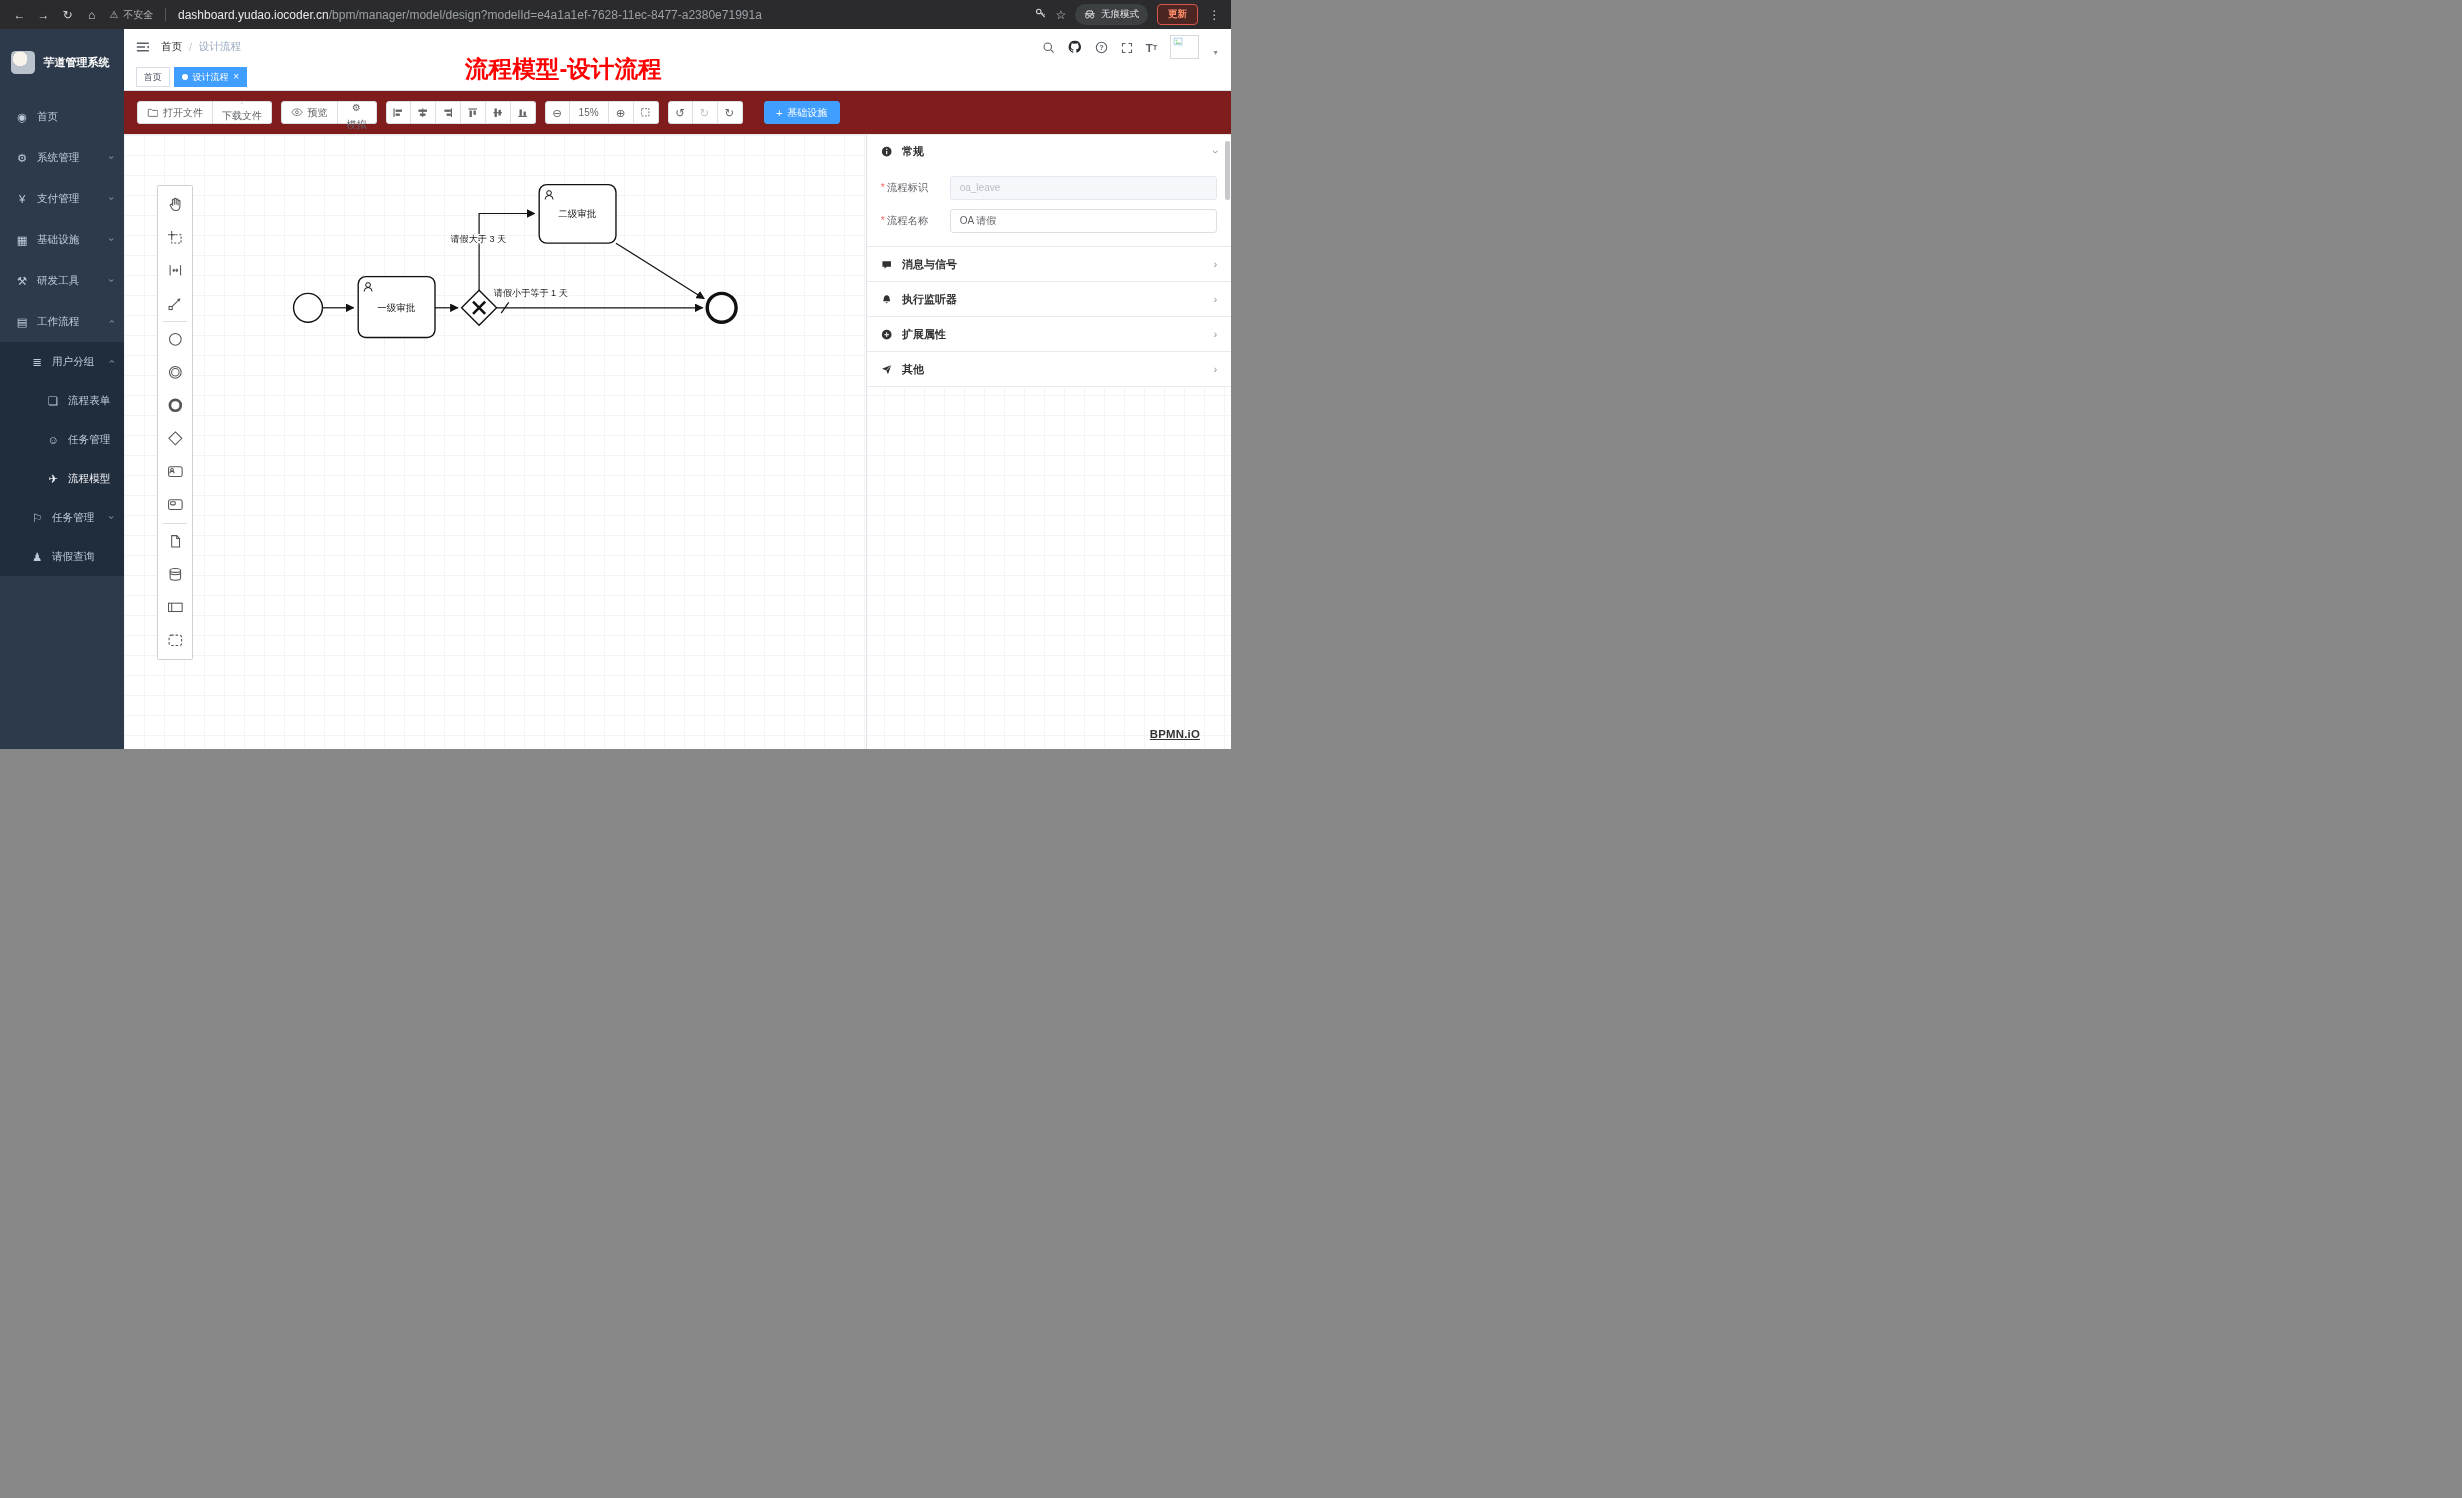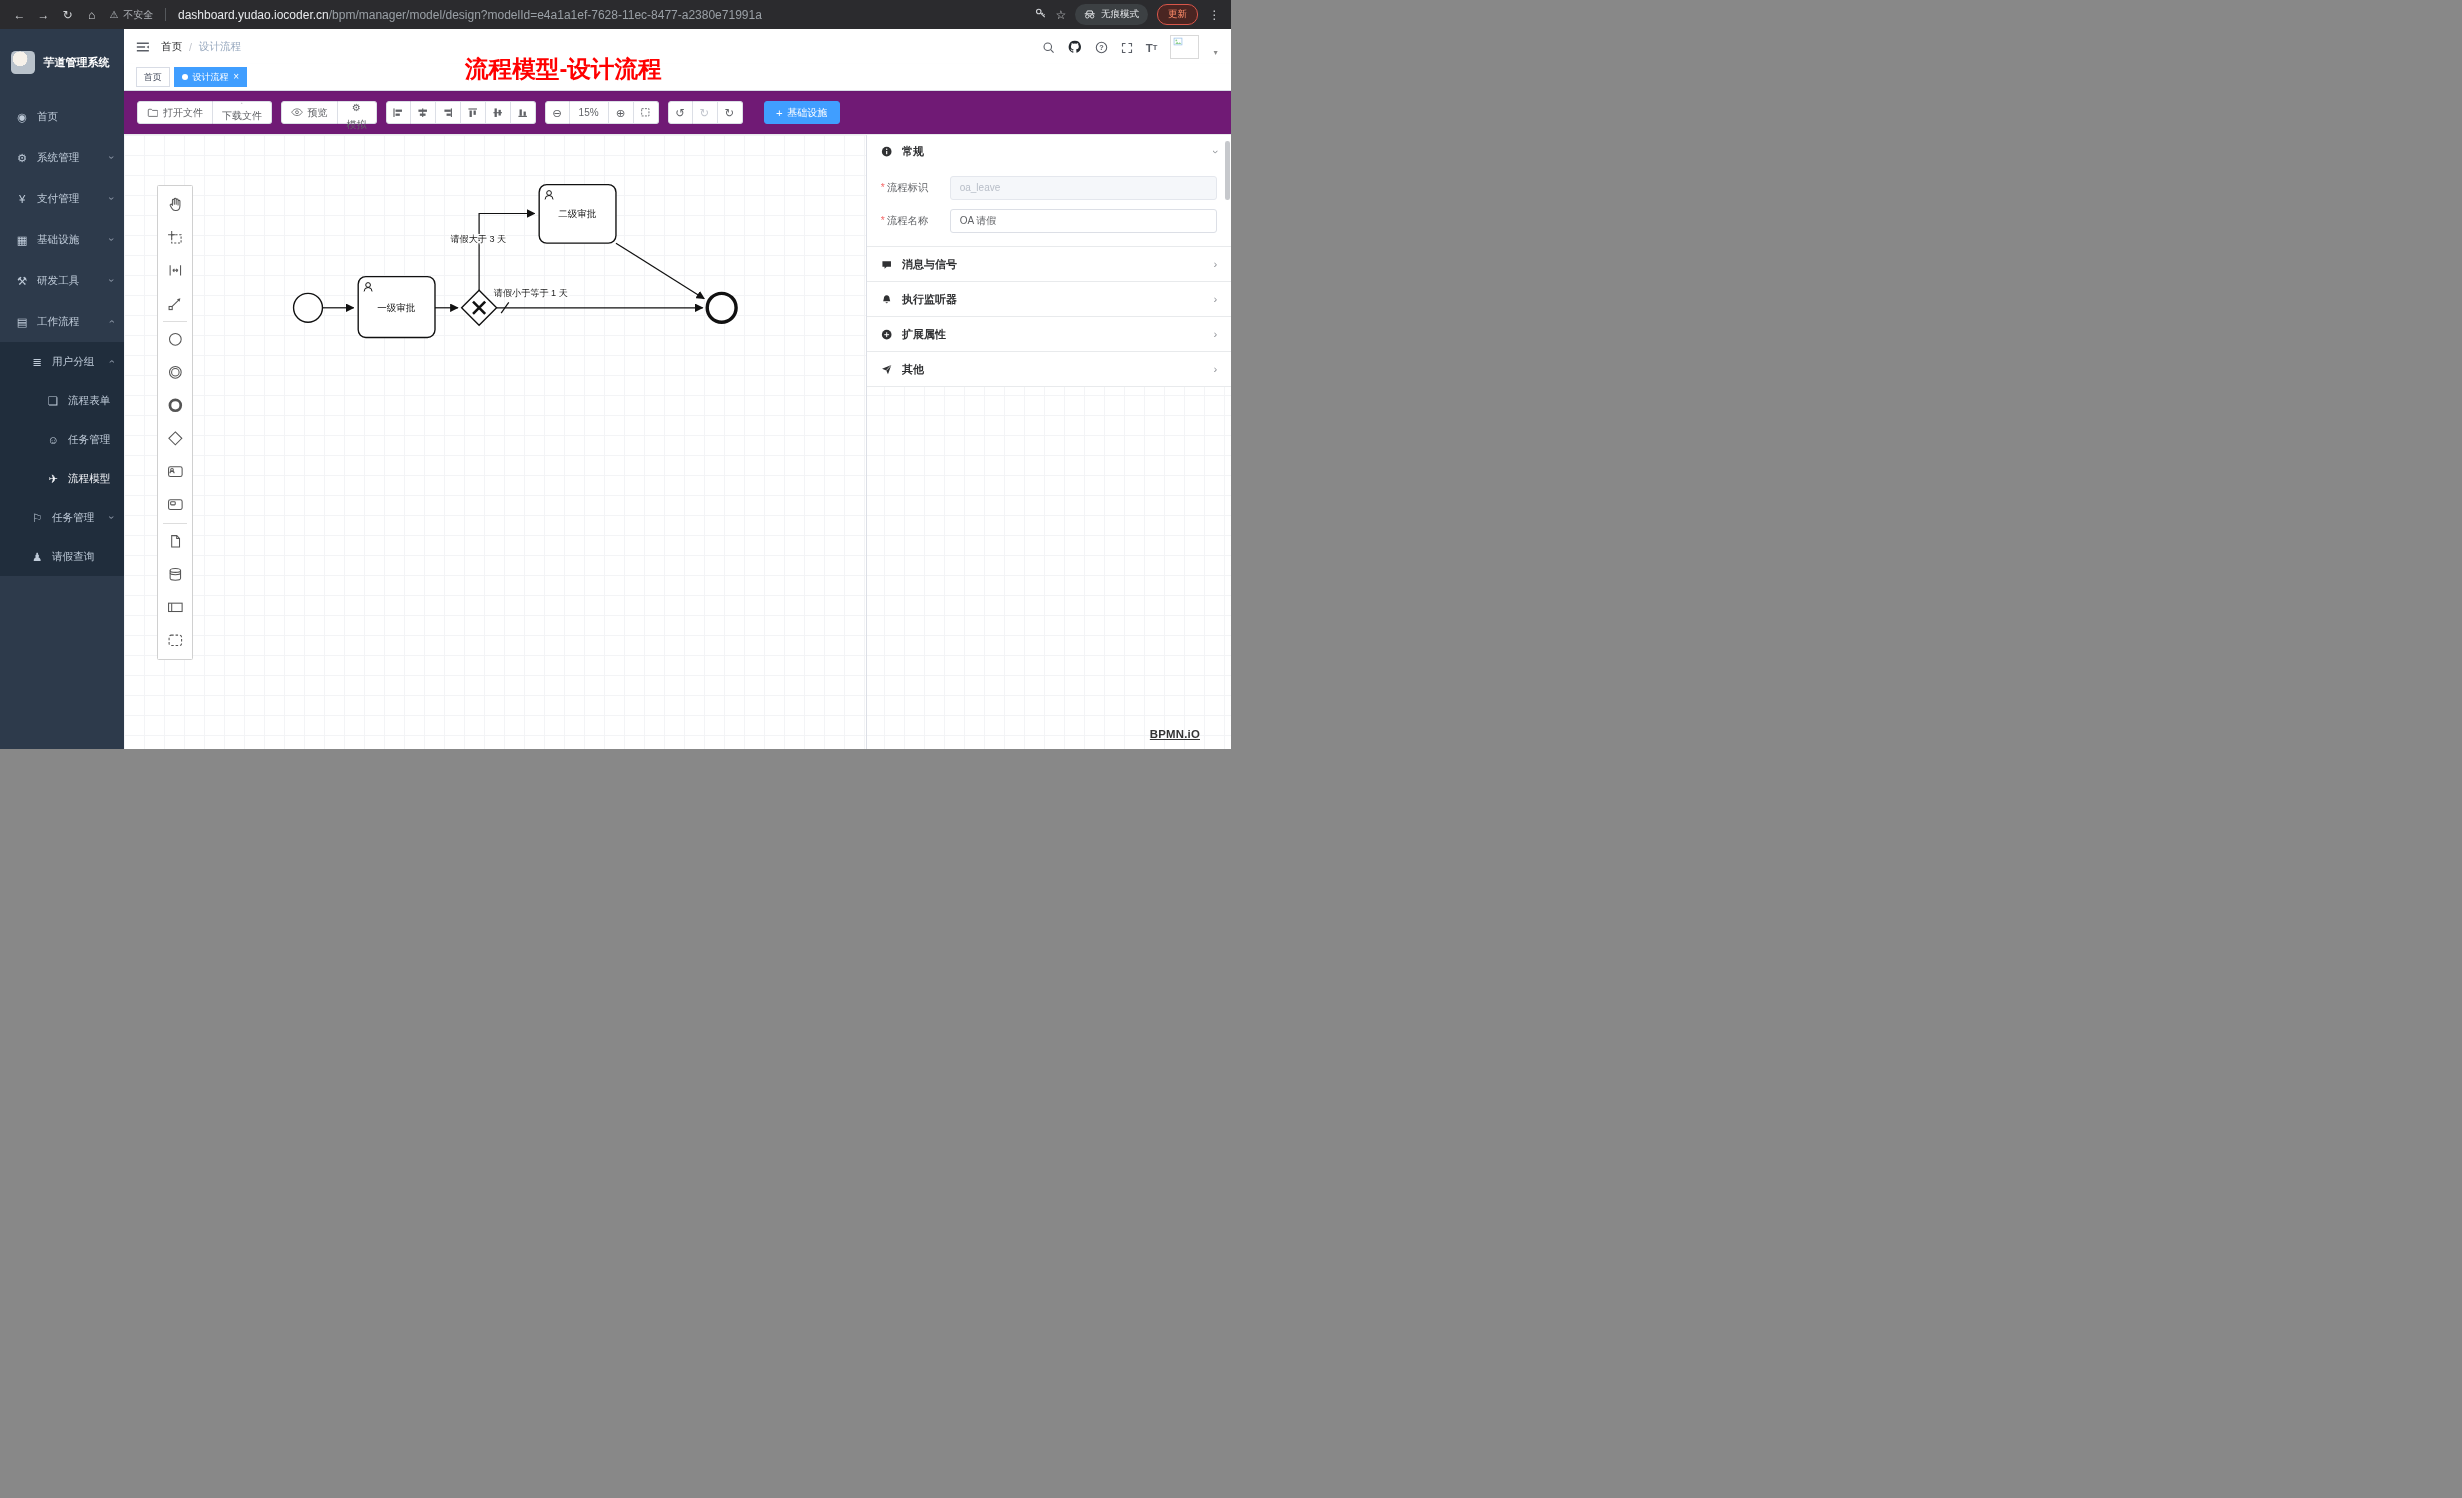--- a/index.html
+++ b/index.html
@@ -13,21 +13,21 @@
   .nav-ic { width: 21px; height: 21px; border-radius: 50%; display: flex; align-items: center; justify-content: center;
             color: #d2d4d7; font-size: 12px; cursor: pointer; flex-shrink: 0; }
   .site-info { display: flex; align-items: center; gap: 4.6px; color: #aeb1b6; font-size: 10px; margin-left: 4.6px; cursor: pointer; }
   .vdiv { width: 0.8px; height: 13.7px; background: #55585c; margin: 0 9px; }
   .url { font-size: 12px; color: #9aa0a6; white-space: nowrap; overflow: hidden; flex: 1; cursor: text; }
   .url .domain { color: #e8eaed; }
   .chrome-right { display: flex; align-items: center; gap: 9px; margin-left: 9px; }
   .incog-pill { background: #3c4043; color: #e8eaed; font-size: 9.5px; border-radius: 10.6px; padding: 3.8px 9px;
                 display: flex; align-items: center; gap: 5.3px; white-space: nowrap; }
   .update-pill { background: #4a2522; border: 0.8px solid #d8564a; color: #ff8c69; font-size: 9.5px;
-                 border-radius: 10px; padding: 3px 10px; cursor: pointer; white-space: nowrap; }
+                 border-radius: 4px; padding: 3px 10px; cursor: pointer; white-space: nowrap; font-weight: bold; }
   .star-ic, .key-ic { color: #cfd1d4; font-size: 12px; cursor: pointer; }
   .dots-ic { color: #cfd1d4; font-size: 12px; cursor: pointer; padding: 0 1.5px; }
   
   .app { display: flex; height: 720px; }
   .sidebar { width: 124px; flex-shrink: 0; background: #2d3a4b; color: #bfcbd9; overflow: hidden; }
   .logo-row { height: 67px; display: flex; align-items: center; gap: 8.4px; padding: 0 11.4px; cursor: pointer; }
   .logo-img { width: 23.6px; height: 23.6px; border-radius: 4.6px; flex-shrink: 0;
               background: radial-gradient(circle at 38% 34%, #f7f2ea 0 34%, #b9c2cb 35% 100%); }
   .logo-title { color: #fff; font-size: 11px; font-weight: 700; white-space: nowrap; }
   .mi { height: 41px; display: flex; align-items: center; gap: 7.6px; padding: 0 10.6px 0 15px; font-size: 10.6px; cursor: pointer; }
@@ -56,21 +56,21 @@
   .caret-down { color: #8c8c8c; font-size: 6.8px; padding-bottom: 3px; cursor: pointer; }
   
   .tags { height: 27px; background: #fff; border-bottom: 0.8px solid #d8dce5; box-shadow: 0 0.8px 2.3px rgba(0,0,0,.10);
           display: flex; align-items: center; gap: 4.6px; padding: 0 12px; position: relative; z-index: 2; }
   .tag { height: 20px; display: inline-flex; align-items: center; gap: 4.6px; padding: 0 6.8px;
          border: 0.8px solid #d8dce5; background: #fff; color: #495060; font-size: 9px; cursor: pointer; }
   .tag.active { background: #409eff; border-color: #409eff; color: #fff; }
   .tag .dot { width: 6px; height: 6px; border-radius: 50%; background: #fff; }
   .tag .close { font-size: 10px; line-height: 1; }
   
-  .dtoolbar { height: 44px; background: #701a75; border-bottom: 0.8px solid #e8eaec; display: flex; align-items: center;
+  .dtoolbar { height: 44px; background: #7f1d1d; border-bottom: 0.8px solid #e8eaec; display: flex; align-items: center;
               gap: 9px; padding: 0 13px; }
   .btn-group { display: inline-flex; }
   .btn { height: 23px; padding: 0 9px; border: 0.8px solid #dcdfe6; background: #fff; color: #606266; font-size: 10px;
          display: inline-flex; align-items: center; gap: 4.6px; cursor: pointer; white-space: nowrap; }
   .btn-group .btn:first-child { border-radius: 3px 0 0 3px; }
   .btn-group .btn:last-child { border-radius: 0 3px 3px 0; flex-direction: column; }
   .btn-group .btn:only-child { border-radius: 3px; }
   .btn-group .btn + .btn { border-left: none; }
   .btn.sq { width: 25px; padding: 0; justify-content: center; font-size: 11.4px; }
   .btn.disabled { color: #c0c4cc; cursor: not-allowed; }

